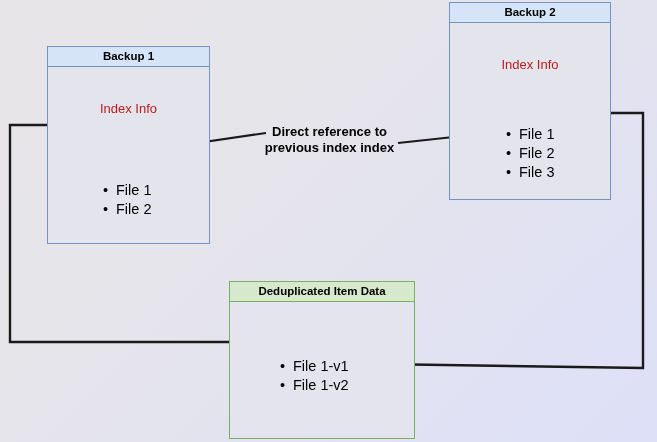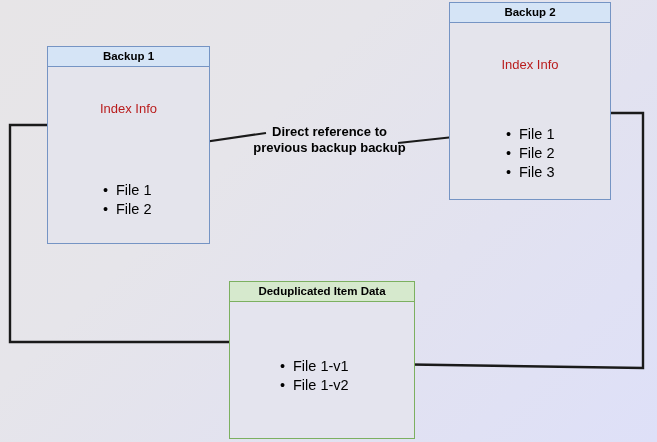--- a/index.html
+++ b/index.html
@@ -165,16 +165,16 @@
     <div class="node-body">
       <ul class="bullets" id="dd-bullets">
         <li>File 1-v1</li>
         <li>File 1-v2</li>
       </ul>
     </div>
   </div>
 
   <div class="edge-label" style="left:252px; top:124px; width:155px;">
     <div>Direct reference to</div>
-    <div>previous backup backup</div>
+    <div>previous index index</div>
   </div>
 
 </div>
 
 </body></html>

